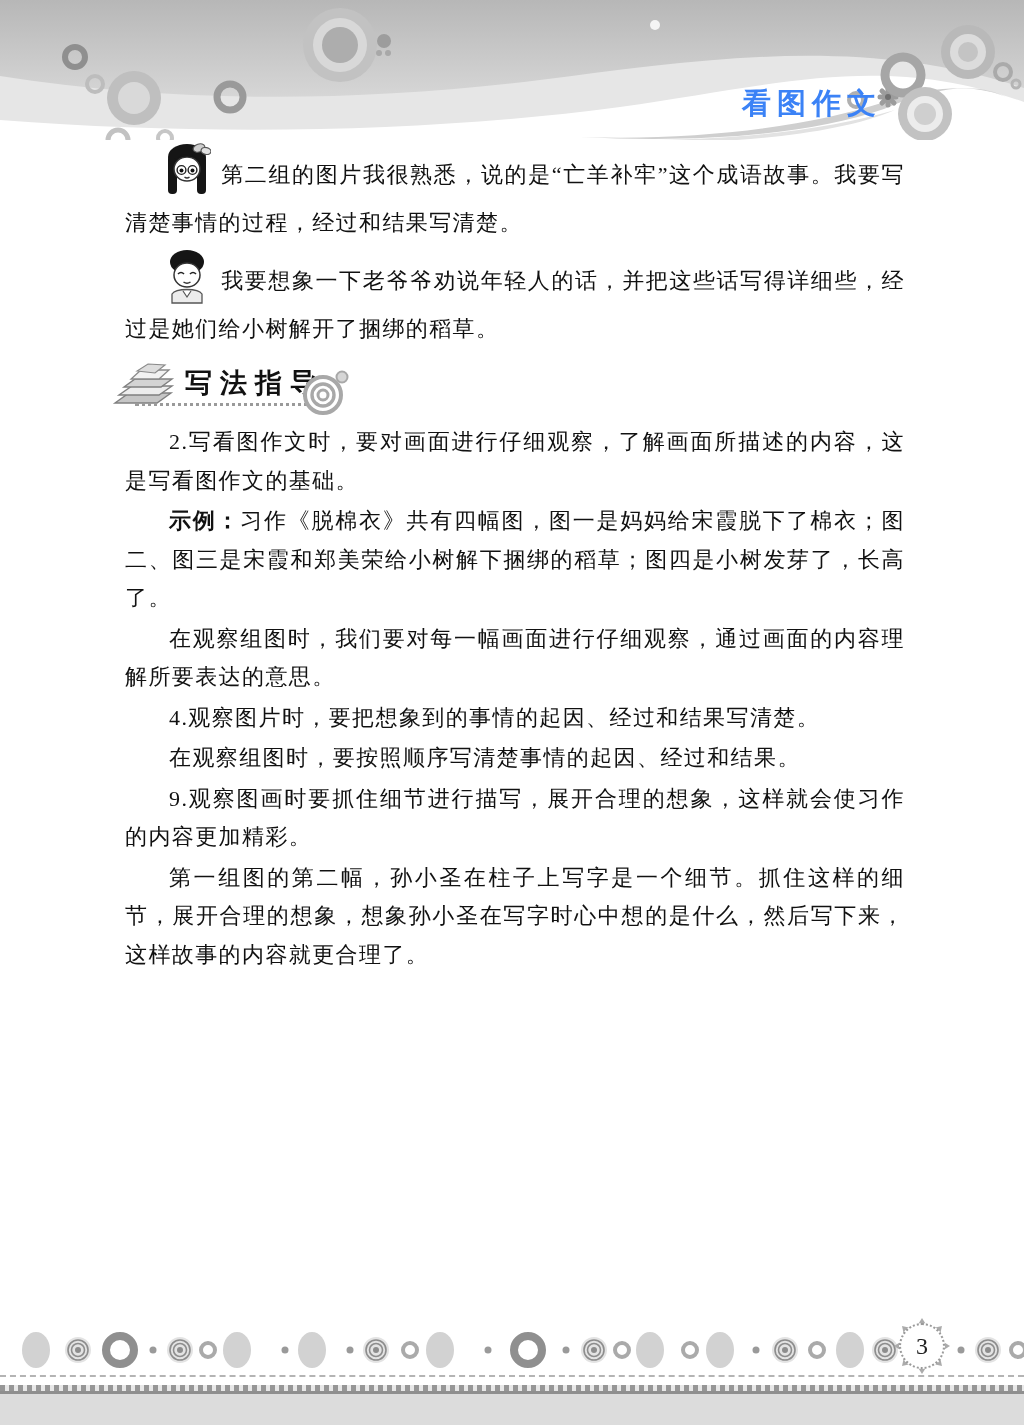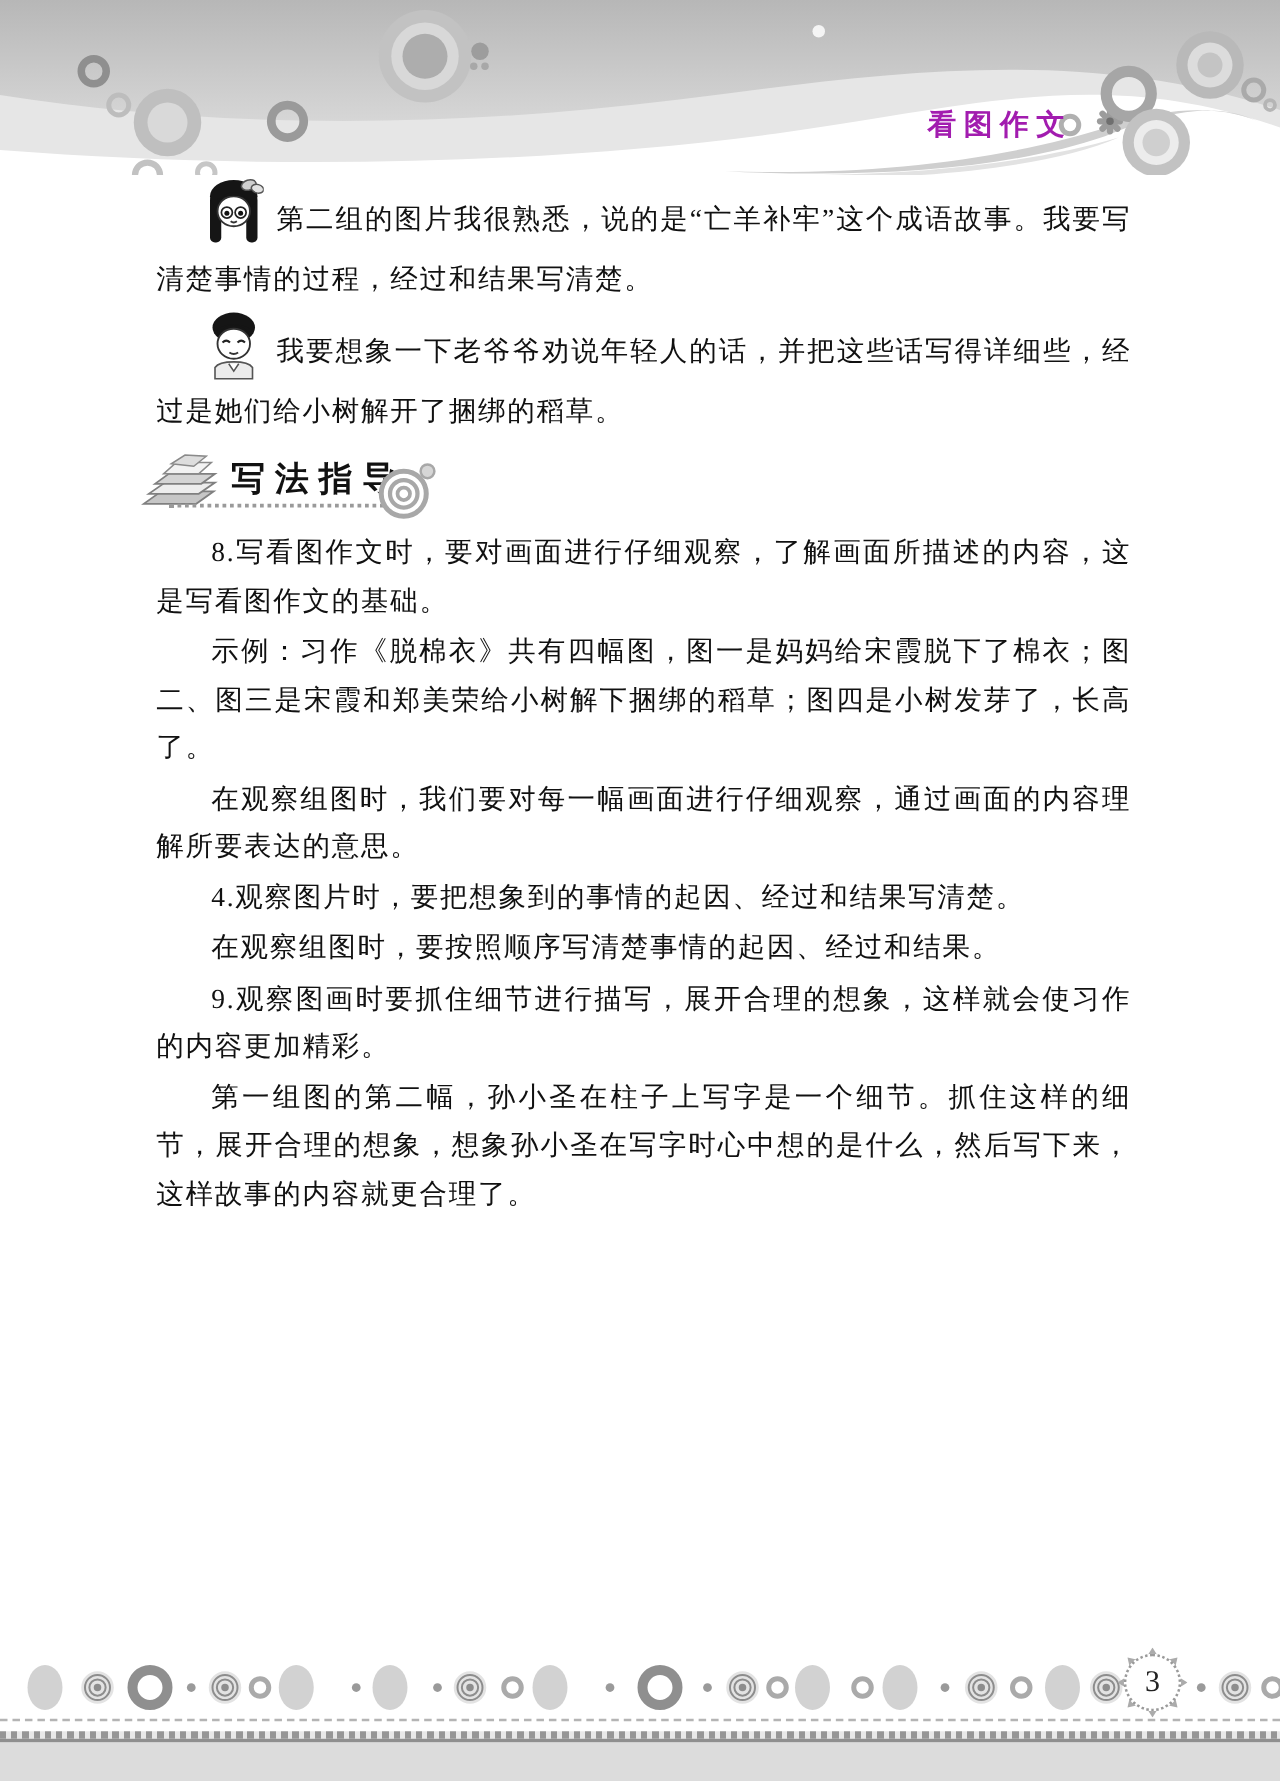--- a/index.html
+++ b/index.html
@@ -6,21 +6,21 @@
   body{
     width:1024px;height:1425px;position:relative;background:#ffffff;
     font-family:"Liberation Serif","DejaVu Serif",serif;color:#111;
     overflow:hidden;
   }
   .header{position:absolute;top:0;left:0;width:1024px;height:140px;}
   .header svg{display:block;}
   .header-title{
     position:absolute;top:84px;left:742px;
     font-family:"Liberation Sans","DejaVu Sans",sans-serif;
-    font-weight:bold;font-size:23px;letter-spacing:6px;color:#a21caf;
+    font-weight:bold;font-size:29px;letter-spacing:6px;color:#3b82f6;
   }
   .content{position:absolute;top:142px;left:125px;width:780px;}
   .intro-para{
     font-size:22px;line-height:48px;letter-spacing:1.4px;
     text-align:justify;margin:0 0 1px 0;
   }
   .avatar{
     display:inline-block;width:48px;height:56px;vertical-align:-16px;
     margin-left:38px;margin-right:10px;
   }
@@ -33,21 +33,21 @@
   }
   .dotline{
     position:absolute;left:22px;top:46px;width:198px;height:0;
     border-bottom:3px dotted #9a9a9a;
   }
   .spiral-deco{position:absolute;left:186px;top:12px;}
   .guide-para{
     font-size:22px;line-height:38.5px;letter-spacing:1.4px;
     text-align:justify;text-indent:2em;margin:2px 0;
   }
-  .guide-para b{font-family:"Liberation Sans","DejaVu Sans",sans-serif;font-weight:normal;}
+  .guide-para b{font-family:"Liberation Sans","DejaVu Sans",sans-serif;font-weight:bold;}
   .footer-deco{position:absolute;left:0;top:1312px;width:1024px;height:72px;}
   .page-badge{
     position:absolute;left:894px;top:1318px;width:56px;height:56px;
   }
   .page-badge .num{
     position:absolute;left:5px;top:5px;width:46px;height:46px;border-radius:50%;
     background:#ffffff;border:2px dotted #9a9a9a;box-sizing:border-box;
     display:flex;align-items:center;justify-content:center;
     font-size:24px;color:#222;
   }
@@ -172,21 +172,21 @@
     <span class="spiral-deco">
       <svg width="52" height="48" viewBox="0 0 52 48">
         <circle cx="24" cy="26" r="18" fill="#ffffff" stroke="#a8a8a8" stroke-width="4"></circle>
         <circle cx="24" cy="26" r="11" fill="none" stroke="#a8a8a8" stroke-width="3.4"></circle>
         <circle cx="24" cy="26" r="5" fill="none" stroke="#a8a8a8" stroke-width="3"></circle>
         <circle cx="43" cy="8" r="5.5" fill="#d6d6d6" stroke="#a8a8a8" stroke-width="2"></circle>
       </svg>
     </span>
   </div>
 
-  <p class="guide-para"><b></b><span>8.写看图作文时，要对画面进行仔细观察，了解画面所描述的内容，这是写看图作文的基础。</span></p>
+  <p class="guide-para"><b></b><span>2.写看图作文时，要对画面进行仔细观察，了解画面所描述的内容，这是写看图作文的基础。</span></p>
   <p class="guide-para"><b>示例：</b><span>习作《脱棉衣》共有四幅图，图一是妈妈给宋霞脱下了棉衣；图二、图三是宋霞和郑美荣给小树解下捆绑的稻草；图四是小树发芽了，长高了。</span></p>
   <p class="guide-para"><b></b><span>在观察组图时，我们要对每一幅画面进行仔细观察，通过画面的内容理解所要表达的意思。</span></p>
   <p class="guide-para"><b></b><span>4.观察图片时，要把想象到的事情的起因、经过和结果写清楚。</span></p>
   <p class="guide-para"><b></b><span>在观察组图时，要按照顺序写清楚事情的起因、经过和结果。</span></p>
   <p class="guide-para"><b></b><span>9.观察图画时要抓住细节进行描写，展开合理的想象，这样就会使习作的内容更加精彩。</span></p>
   <p class="guide-para"><b></b><span>第一组图的第二幅，孙小圣在柱子上写字是一个细节。抓住这样的细节，展开合理的想象，想象孙小圣在写字时心中想的是什么，然后写下来，这样故事的内容就更合理了。</span></p>
 </div>
 
 <div class="footer-deco">
   <svg id="footer-svg" width="1024" height="72" viewBox="0 0 1024 72">

